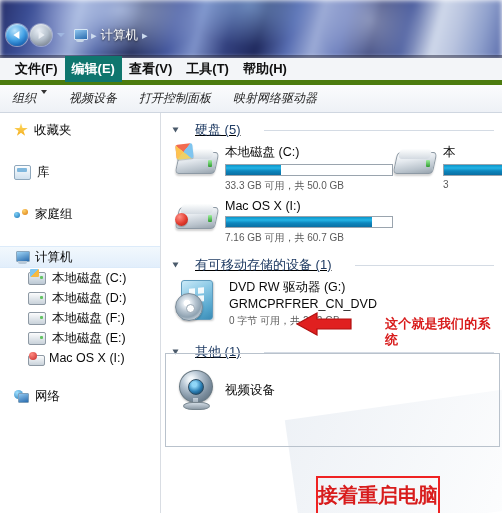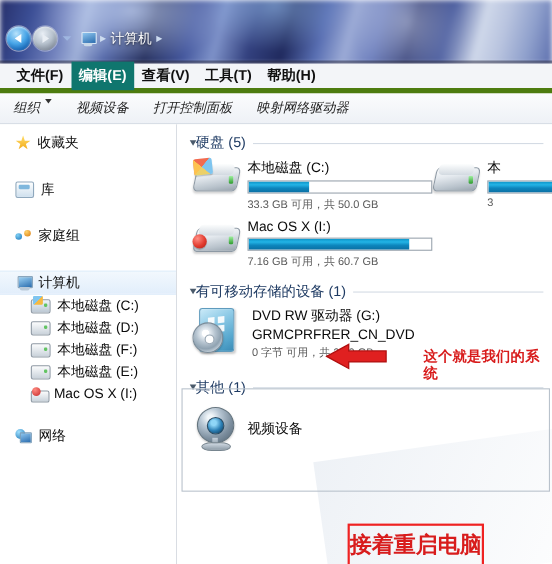--- a/index.html
+++ b/index.html
@@ -286,22 +286,22 @@
   }
   .ic-net::after {
     content: ""; position: absolute; right: 0; bottom: 0;
     width: 9px; height: 8px; border-radius: 1px;
     background: linear-gradient(160deg, #8fc6ef, #2a6cae);
     border: 1px solid #7fa0bb;
   }
 
   
   .group-head {
-    display: flex; align-items: center; gap: 0;
-    padding-left: 12px; height: 22px; margin-top: 6px;
+    display: flex; align-items: center; gap: 17px;
+    padding-left: 12px; height: 22px; margin-top: 6px; text-decoration: underline;
   }
   .group-tri {
     width: 0; height: 0; flex: none;
     border-left: 5px solid #4a5a6b;
     border-top: 3.5px solid transparent;
     border-bottom: 3.5px solid transparent;
     transform: rotate(90deg);
   }
   .group-title {
     font-size: 13px; color: #1f3b63; white-space: nowrap;

